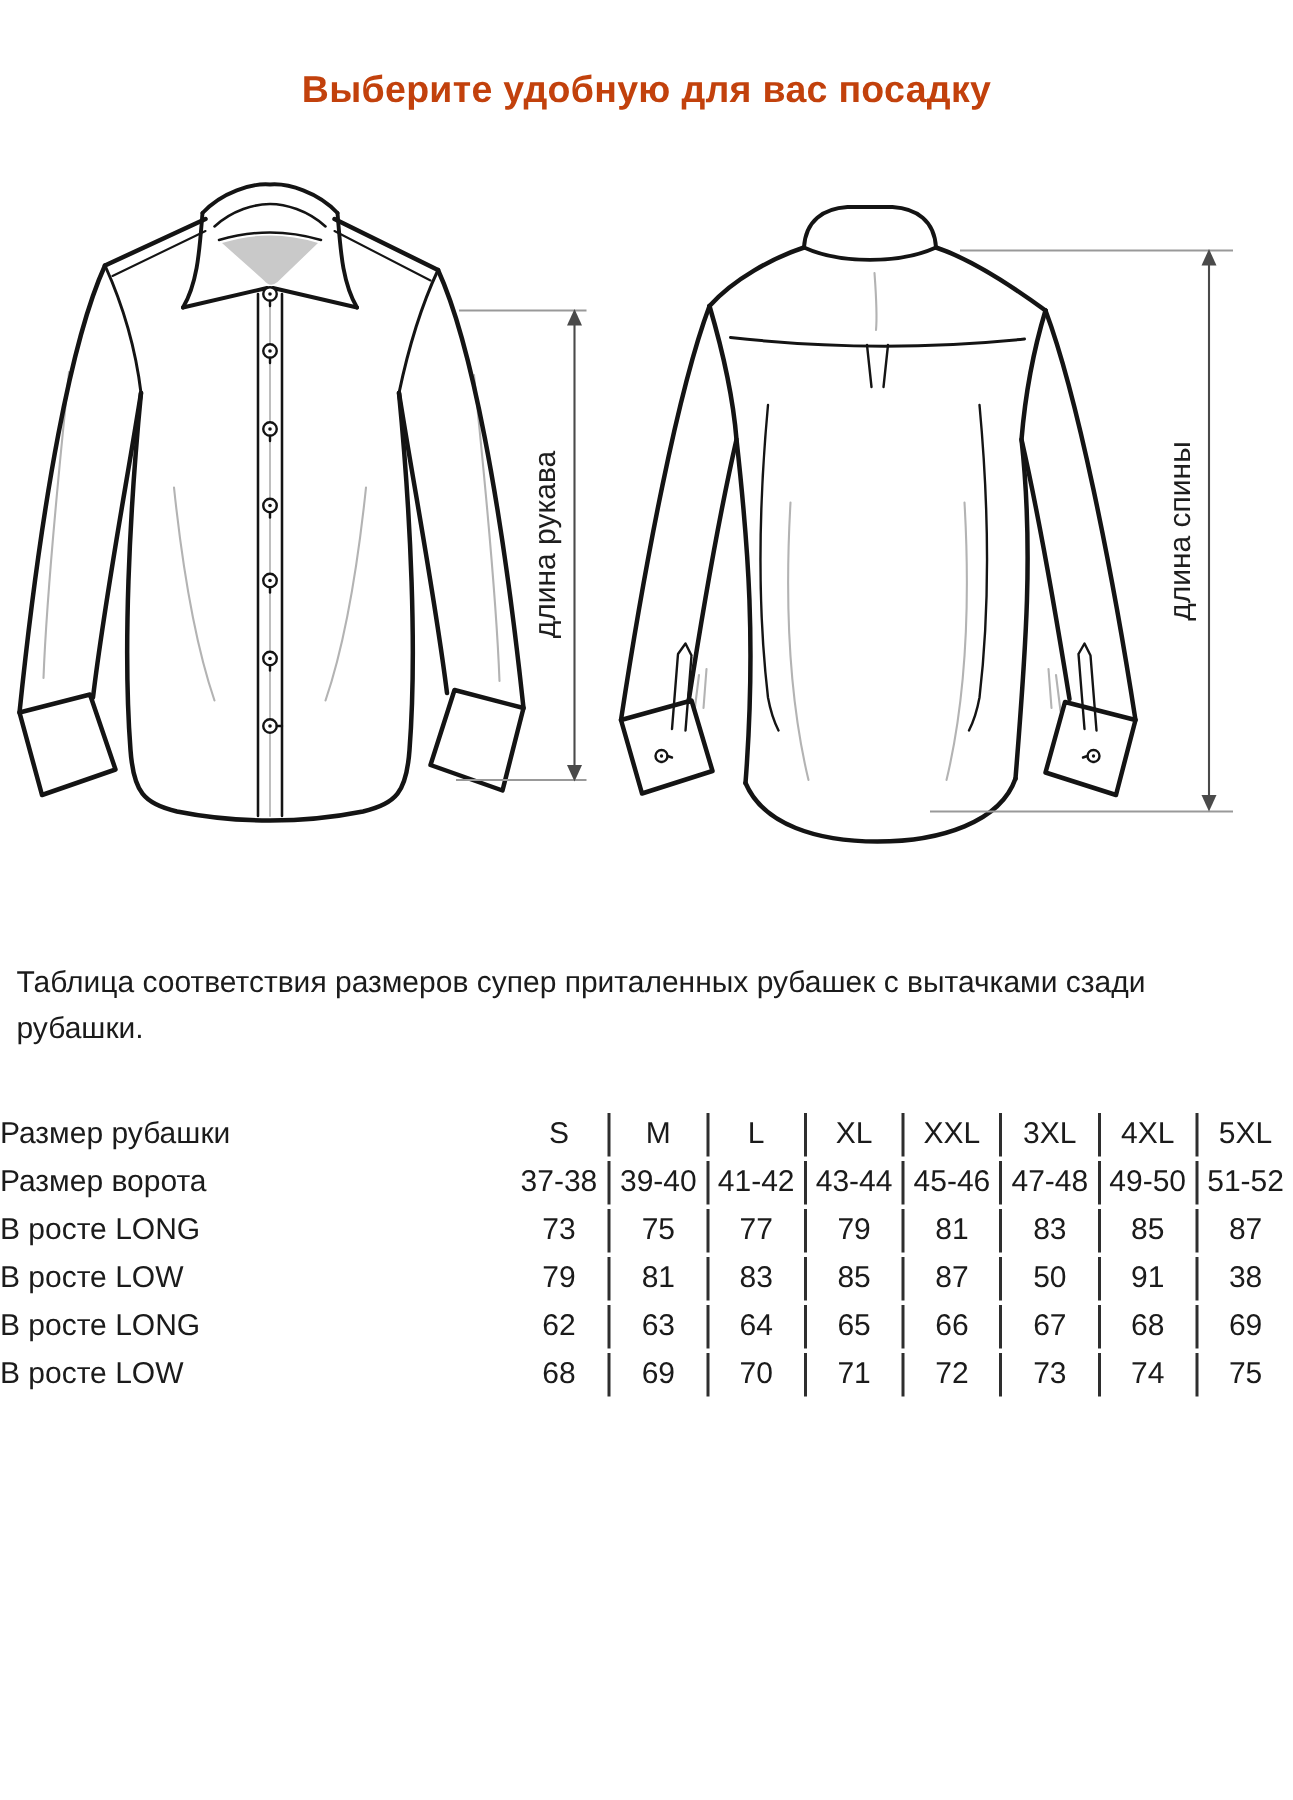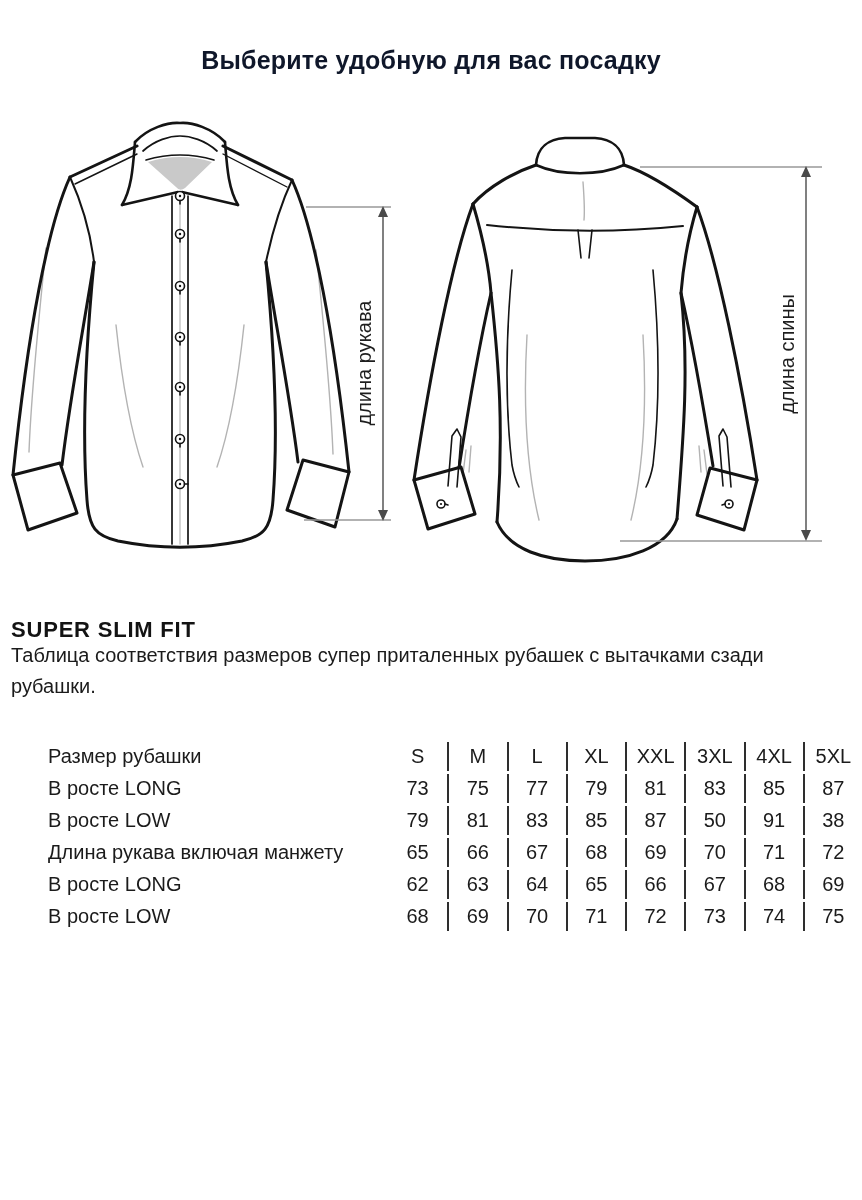--- a/index.html
+++ b/index.html
@@ -1,38 +1,38 @@
 <!DOCTYPE html>
 <html><head>
 <meta charset="utf-8">
 <style>
   * { box-sizing: border-box; }
   html,body { margin:0; padding:0; background:#ffffff; }
   body { font-family:"Liberation Sans", sans-serif; color:#1b1b1b; }
   .page { position:relative; width:862px; height:1200px; background:#fff; overflow:hidden; }
 
   .title { position:absolute; top:46px; left:0; width:862px; text-align:center;
-           font-size:25px; font-weight:600; letter-spacing:0.2px; color:#0f172a; }
+           font-size:25px; font-weight:600; letter-spacing:0.2px; color:#c2410c; }
 
   .figure { position:absolute; top:120px; left:0; width:862px; height:472px; }
   .figure svg { position:absolute; top:0; left:0; }
 
   .dim-label { position:absolute; width:220px; height:24px; line-height:24px; text-align:center;
                font-size:20px; color:#1e1e1e; transform:rotate(-90deg); white-space:nowrap; }
   .dim-label.sleeve { left:254px; top:231px; }
   .dim-label.back   { left:677px; top:222px; }
 
   .heading { position:absolute; top:617px; left:11px; font-size:22px; font-weight:bold;
              letter-spacing:0.8px; color:#131313; }
   .desc { position:absolute; top:640px; left:11px; width:812px; font-size:20px;
           line-height:1.55; color:#1b1b1b; }
 
   table.size-table { position:absolute; top:739px; left:0; width:862px;
           border-collapse:separate; border-spacing:0 3px; table-layout:fixed;
-          font-size:20px; color:#1b1b1b;padding-left:48px; }
+          font-size:20px; color:#1b1b1b; }
   table.size-table td { height:29px; vertical-align:middle; padding:0; overflow:hidden; white-space:nowrap; }
   td.lbl { text-align:left; padding-left:13px; }
   td.d   { text-align:center; }
   td.v   { border-left:2px solid #2e2e2e; }
 </style>
 </head>
 <body>
 
 <div class="page">
 
@@ -187,21 +187,20 @@
         <path stroke="#4a4a4a" stroke-width="1.4" d="M 806,52 L 806,416"></path>
         <polygon fill="#4a4a4a" stroke="none" points="806,46 801,57 811,57"></polygon>
         <polygon fill="#4a4a4a" stroke="none" points="806,421 801,410 811,410"></polygon>
       </g>
     </svg>
 
     <div class="dim-label sleeve">длина рукава</div>
     <div class="dim-label back">длина спины</div>
   </div>
 
-  <div class="heading">SUPER SLIM FIT</div>
   <div class="desc">Таблица соответствия размеров супер приталенных рубашек с вытачками сзади рубашки.</div>
 
   <table class="size-table">
     <colgroup>
       <col style="width:340px">
       <col>
         <col>
         <col>
         <col>
         <col>
@@ -215,20 +214,31 @@
         <td class="d">S</td>
         <td class="d v">M</td>
         <td class="d v">L</td>
         <td class="d v">XL</td>
         <td class="d v">XXL</td>
         <td class="d v">3XL</td>
         <td class="d v">4XL</td>
         <td class="d v">5XL</td>
       </tr>
       <tr>
+        <td class="lbl">Размер ворота</td>
+        <td class="d">37-38</td>
+        <td class="d v">39-40</td>
+        <td class="d v">41-42</td>
+        <td class="d v">43-44</td>
+        <td class="d v">45-46</td>
+        <td class="d v">47-48</td>
+        <td class="d v">49-50</td>
+        <td class="d v">51-52</td>
+      </tr>
+      <tr>
         <td class="lbl">В росте LONG</td>
         <td class="d">73</td>
         <td class="d v">75</td>
         <td class="d v">77</td>
         <td class="d v">79</td>
         <td class="d v">81</td>
         <td class="d v">83</td>
         <td class="d v">85</td>
         <td class="d v">87</td>
       </tr>
@@ -237,31 +247,20 @@
         <td class="d">79</td>
         <td class="d v">81</td>
         <td class="d v">83</td>
         <td class="d v">85</td>
         <td class="d v">87</td>
         <td class="d v">50</td>
         <td class="d v">91</td>
         <td class="d v">38</td>
       </tr>
       <tr>
-        <td class="lbl">Длина рукава включая манжету</td>
-        <td class="d">65</td>
-        <td class="d v">66</td>
-        <td class="d v">67</td>
-        <td class="d v">68</td>
-        <td class="d v">69</td>
-        <td class="d v">70</td>
-        <td class="d v">71</td>
-        <td class="d v">72</td>
-      </tr>
-      <tr>
         <td class="lbl">В росте LONG</td>
         <td class="d">62</td>
         <td class="d v">63</td>
         <td class="d v">64</td>
         <td class="d v">65</td>
         <td class="d v">66</td>
         <td class="d v">67</td>
         <td class="d v">68</td>
         <td class="d v">69</td>
       </tr>

